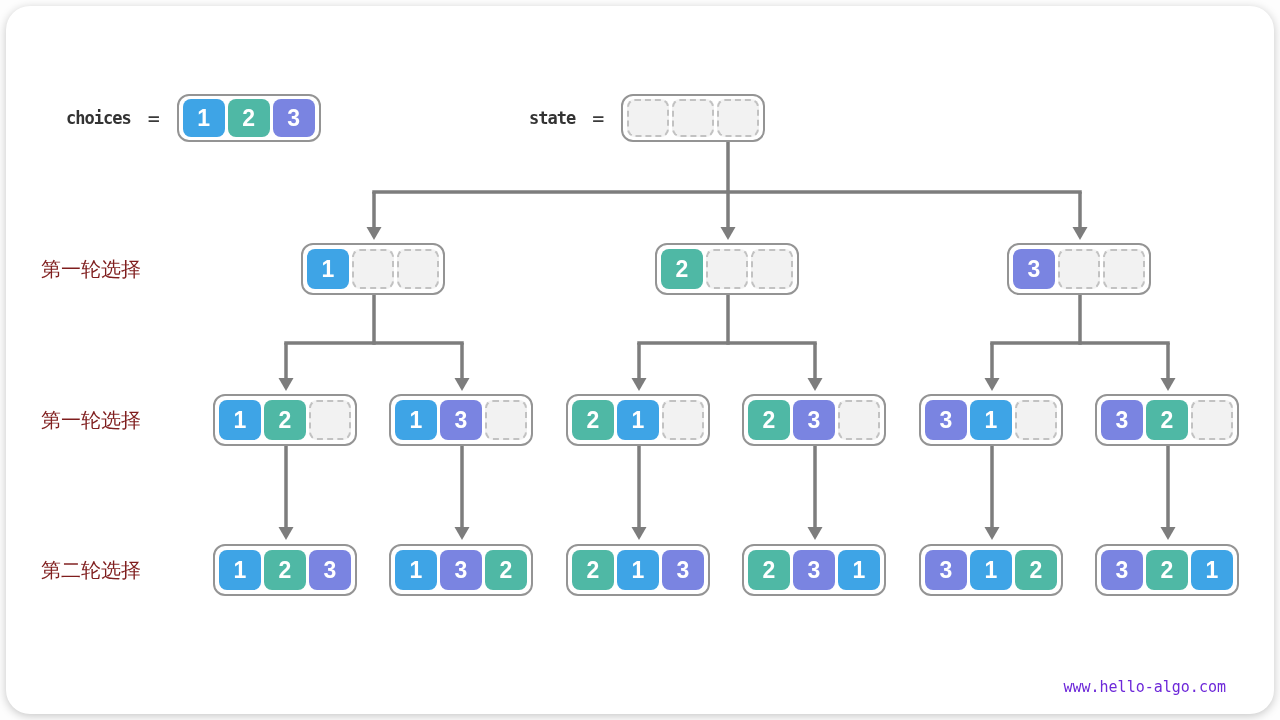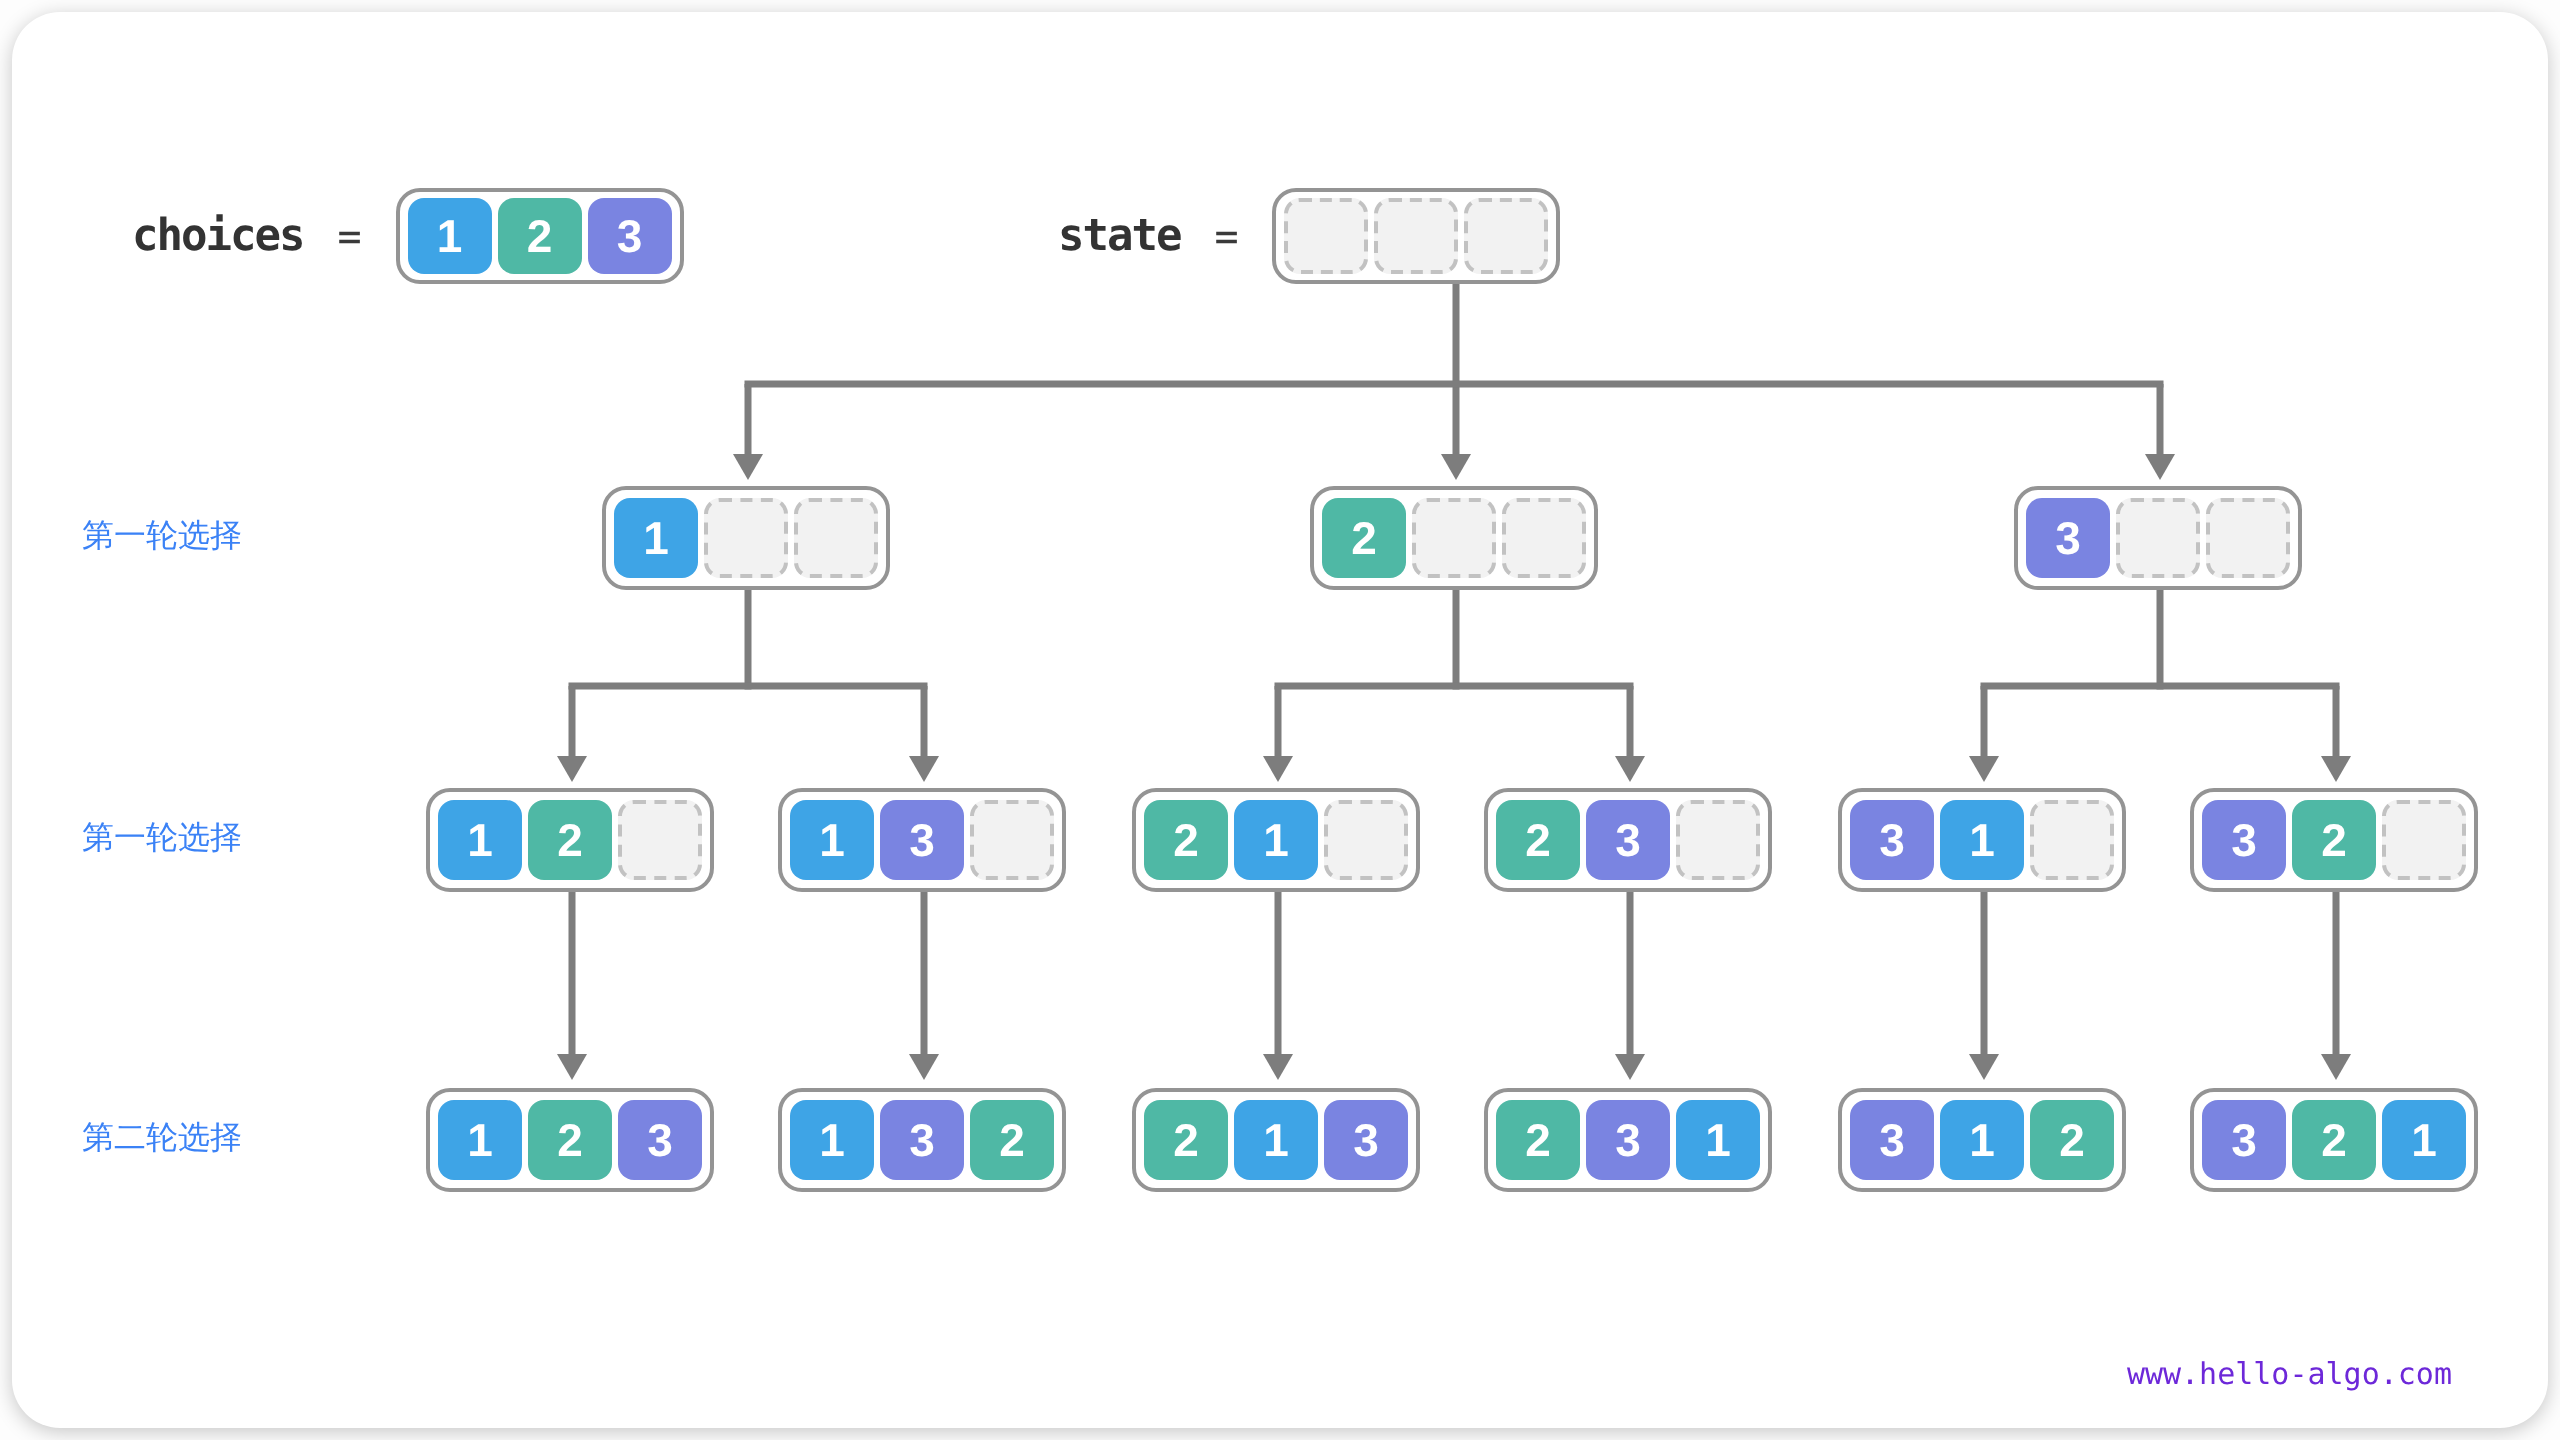--- a/index.html
+++ b/index.html
@@ -11,21 +11,21 @@
   }
   .card{
     position:absolute;left:6px;top:6px;width:1268px;height:708px;
     background:#ffffff;border-radius:24px;
     box-shadow:0 2px 10px rgba(0,0,0,0.22);
   }
   #arrows{position:absolute;left:0;top:0;pointer-events:none;}
   .hgroup{position:absolute;display:flex;align-items:center;height:48px;}
   .code-label{
     font-family:"DejaVu Sans Mono","Liberation Mono",monospace;
-    font-weight:bold;font-size:22px;color:#333333;letter-spacing:-1px;
+    font-weight:bold;font-size:17px;color:#333333;letter-spacing:-1px;
   }
   .equals{
     font-family:"DejaVu Sans Mono","Liberation Mono",monospace;
     font-size:20px;color:#3a3a3a;margin:0 17px;
   }
   .abox{
     display:flex;align-items:center;gap:3px;
     background:#ffffff;border:2.5px solid var(--box-border);
     border-radius:12px;padding:3px 4px;box-sizing:border-box;
   }
@@ -36,21 +36,21 @@
     color:#ffffff;font-size:23px;font-weight:bold;
   }
   .tbox .cell{height:40px;}
   .cell.empty{
     background:var(--empty-fill);
     border:2px dashed var(--empty-border);
     box-sizing:border-box;
   }
   .row-label{
     position:absolute;left:35px;width:160px;
-    font-size:16px;color:#3b82f6;line-height:28px;
+    font-size:20px;color:#7f1d1d;line-height:28px;
   }
   .watermark{
     position:absolute;right:48px;top:672px;
     font-family:"DejaVu Sans Mono","Liberation Mono",monospace;
     font-size:15px;color:#c9c9c9;
   }
 </style>
 </head>
 <body>
 

